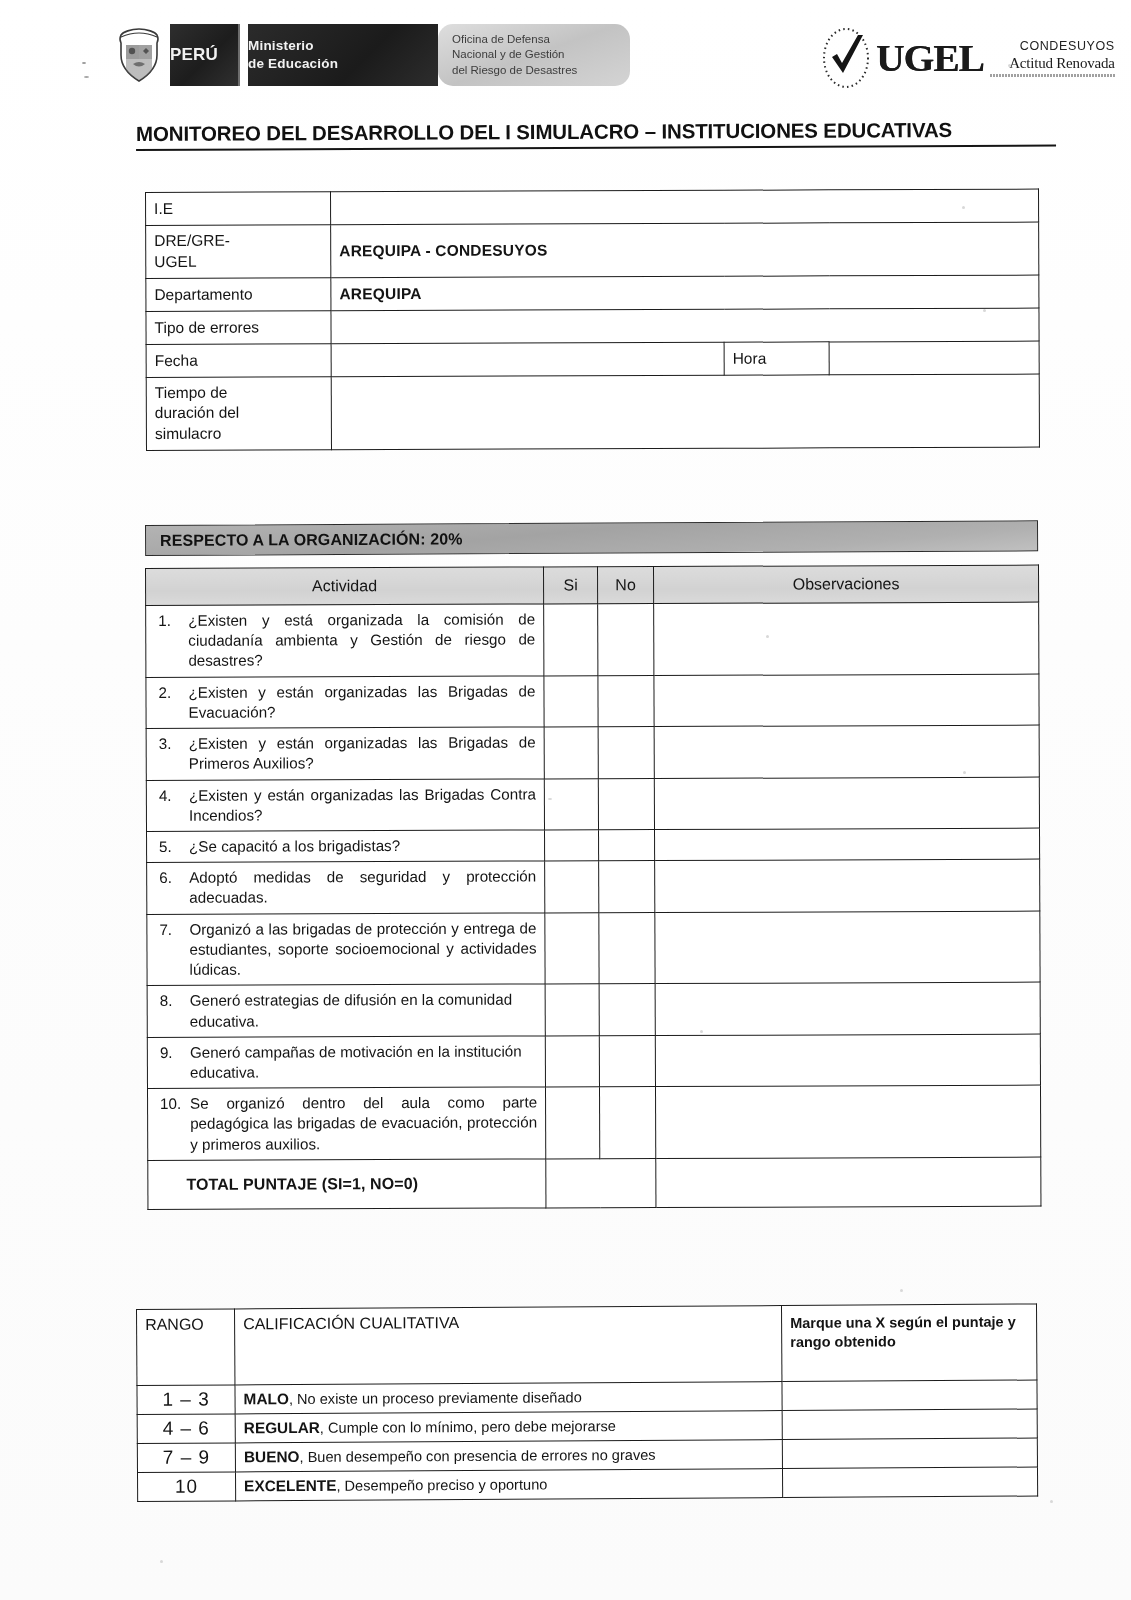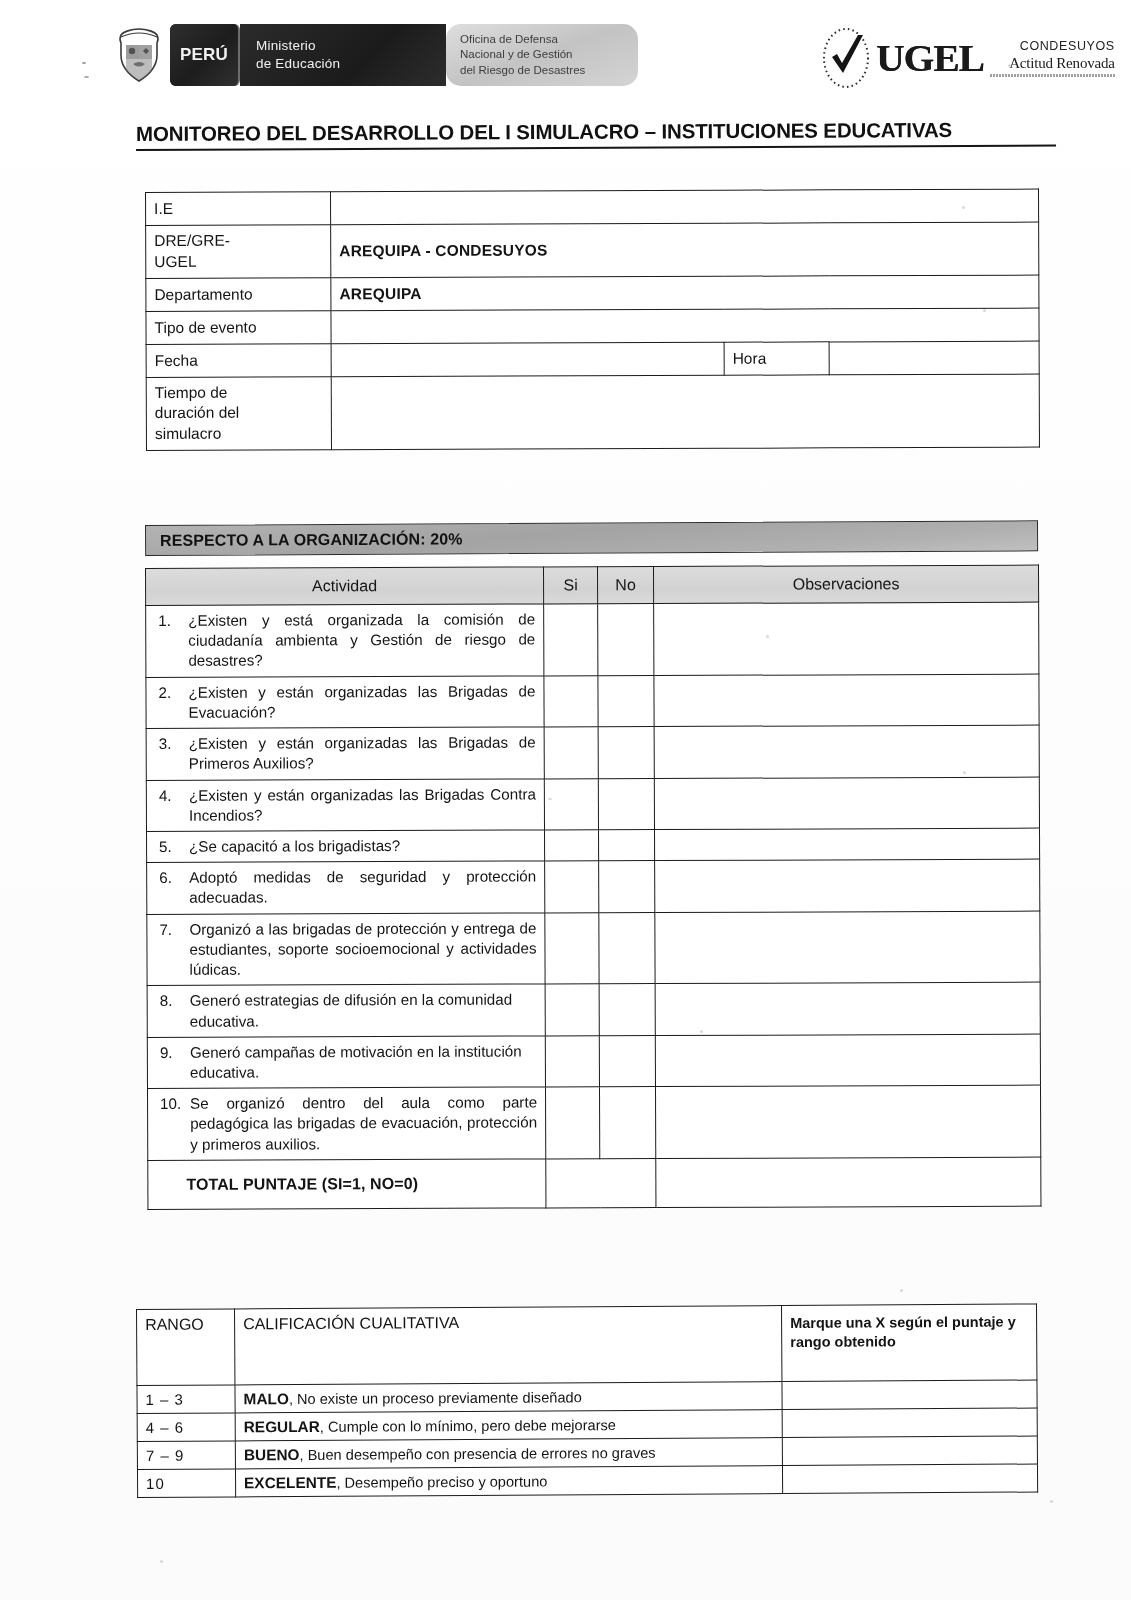--- a/index.html
+++ b/index.html
@@ -57,34 +57,34 @@
     display: flex;
     align-items: center;
     color: #f2f2f2;
     letter-spacing: .2px;
     position: relative;
   }
   #blk-peru {
     background: #262626;
     background-image: linear-gradient(135deg, #2e2e2e 0%, #1d1d1d 55%, #303030 100%);
     width: 68px;
-    justify-content: center;
+    justify-content: flex-start;
     font-size: 17px;
     font-weight: 700;
     border-right: 2px solid #6d6d6d;
-    border-radius: 6px;
   }
   #blk-ministerio {
     background: #262626;
     background-image: linear-gradient(135deg, #2b2b2b 0%, #1b1b1b 60%, #2d2d2d 100%);
     width: 190px;
-    padding-left: 16px;
+    padding-left: 0;
     font-size: 13.5px;
-    font-weight: 400;
+    font-weight: 700;
     line-height: 1.32;
+    margin-left: 8px;
   }
   #blk-secgen {
     background: #9a9a9a;
     background-image: linear-gradient(160deg, #b9b9b9 0%, #8d8d8d 45%, #a6a6a6 100%);
     width: 175px;
     padding-left: 16px;
     font-size: 13px;
     font-weight: 600;
     color: #f4f4f4;
     text-shadow: 0 0 1px rgba(255,255,255,.4);
@@ -291,21 +291,21 @@
     padding-top: 6px;
     height: 66px;
   }
   #rating-table .hdr-marca {
     font-size: 14.5px;
     font-weight: 700;
     line-height: 1.3;
     vertical-align: top;
     padding-top: 8px;
   }
-  #rating-table .rng { font-size: 15px; letter-spacing: 1px; }
+  #rating-table .rng { font-size: 19px; letter-spacing: 1px; text-align: center; }
   #rating-table .desc { font-size: 14.6px; }
   #rating-table .desc b { font-weight: 700; font-size: 15.4px; }
   #rating-table .datarow td { height: 21px; }
 </style>
 </head>
 <body>
 
 <div id="header-band">
 
   <div id="minedu-logo">
@@ -369,21 +369,21 @@
     </tr>
     <tr>
       <td class="lbl tall">DRE/GRE-<br>UGEL</td>
       <td colspan="3" class="val-bold">AREQUIPA - CONDESUYOS</td>
     </tr>
     <tr>
       <td class="lbl">Departamento</td>
       <td colspan="3" class="val-bold">AREQUIPA</td>
     </tr>
     <tr>
-      <td class="lbl">Tipo de evento</td>
+      <td class="lbl">Tipo de errores</td>
       <td colspan="3"></td>
     </tr>
     <tr>
       <td class="lbl">Fecha</td>
       <td></td>
       <td class="hora-lbl">Hora</td>
       <td></td>
     </tr>
     <tr>
       <td class="lbl tall">Tiempo de<br>duración del<br>simulacro</td>

